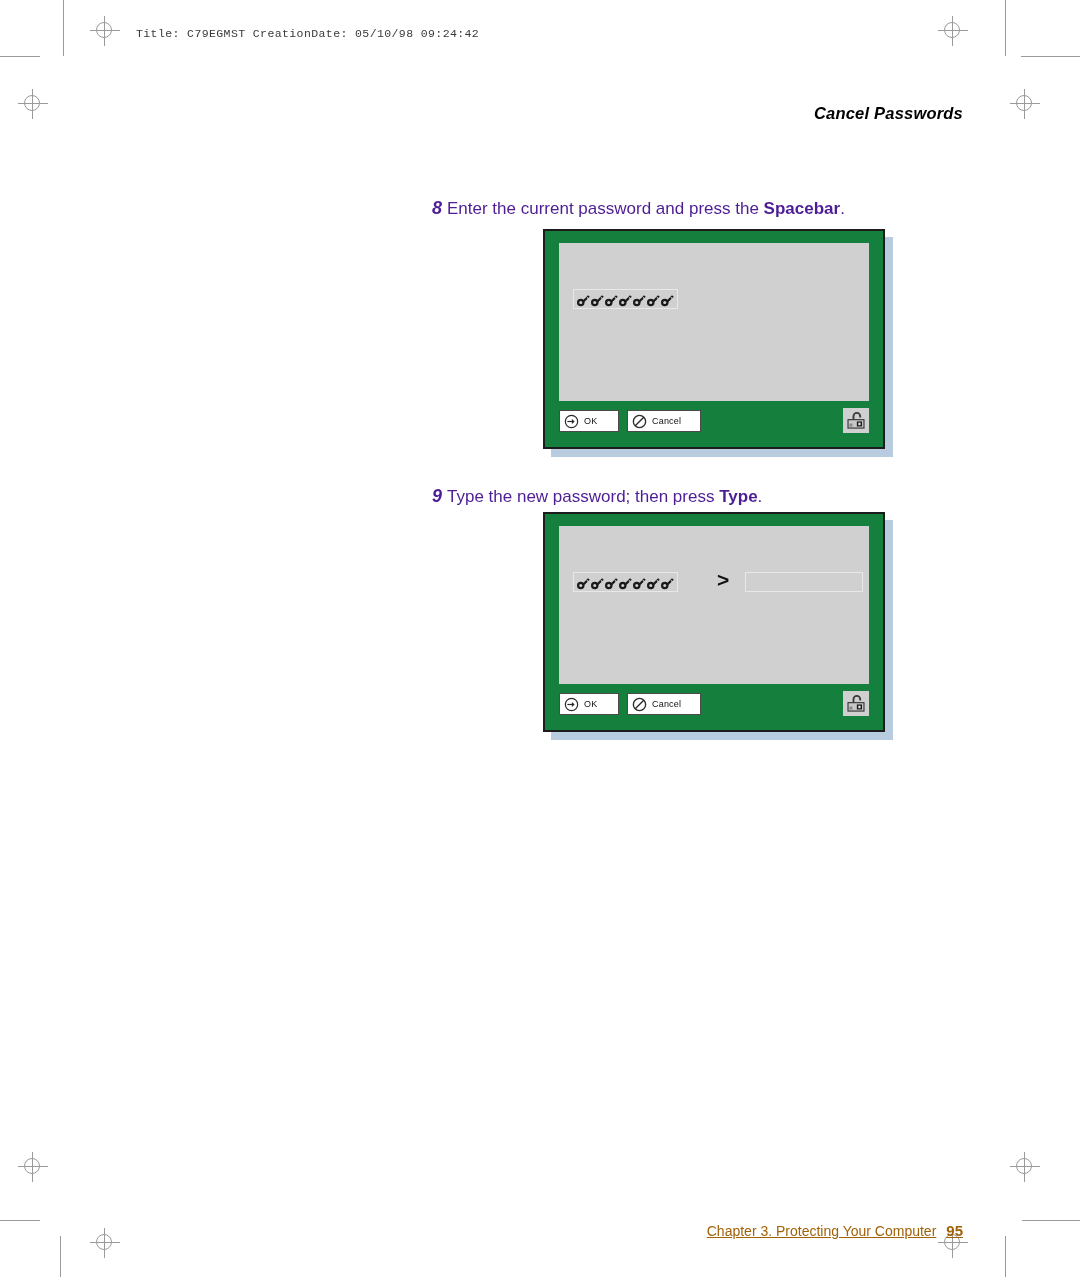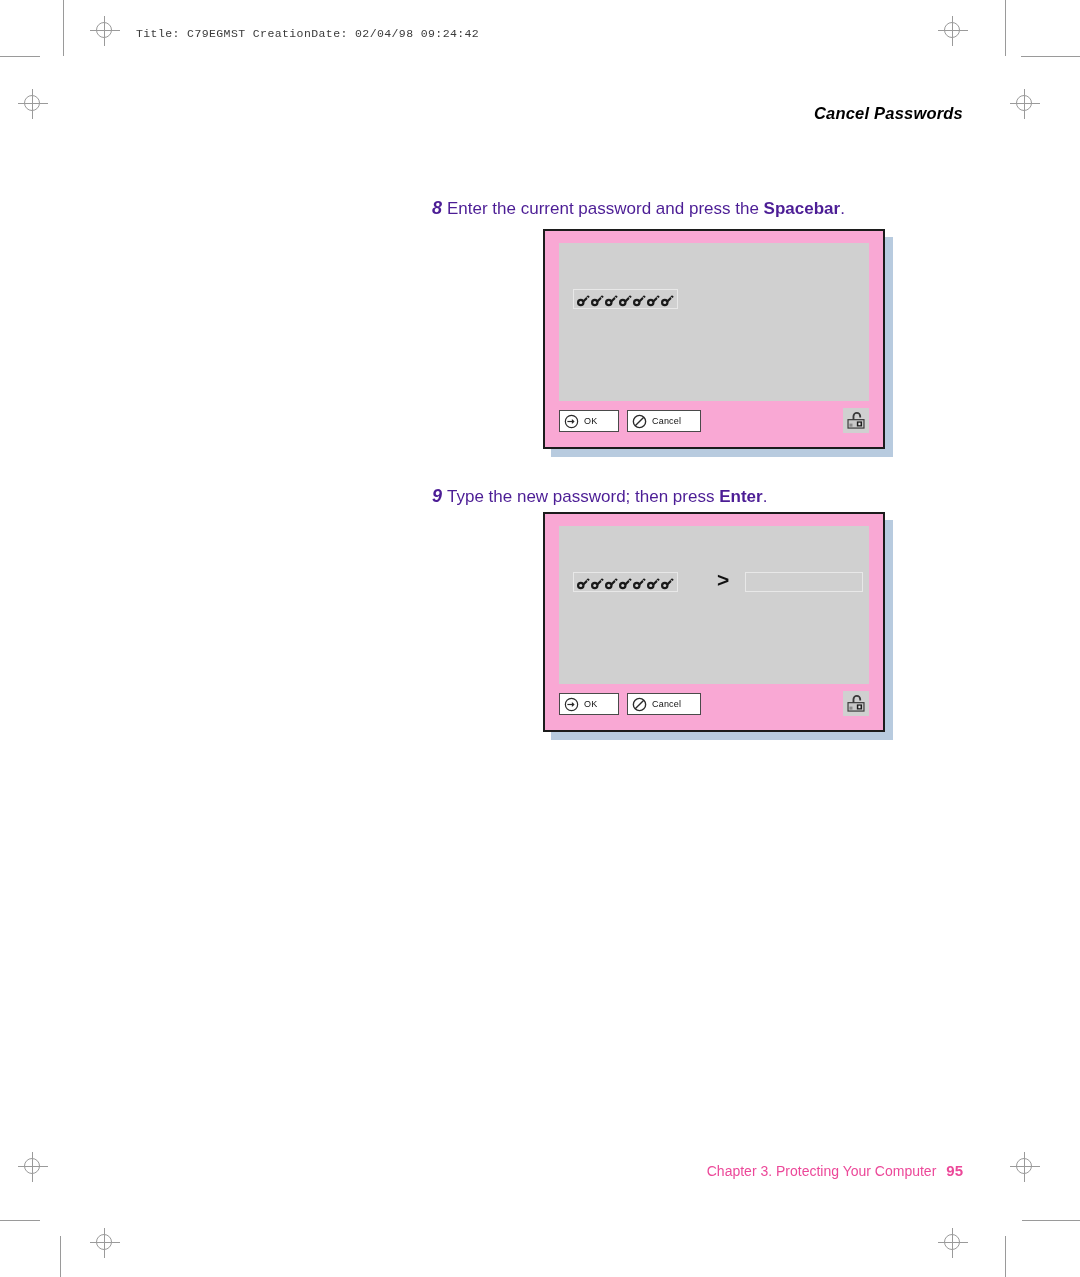--- a/index.html
+++ b/index.html
@@ -108,21 +108,21 @@
     width: 342px;
     height: 220px;
     background: #b8cbdf;
   }
   .dialog {
     position: absolute;
     left: 0;
     top: 0;
     width: 342px;
     height: 220px;
-    background: #f9a8d4;
+    background: #15803d;
     border: 2px solid #1c1c1c;
     box-sizing: border-box;
   }
   .dialog-panel {
     position: absolute;
     left: 14px;
     top: 12px;
     right: 14px;
     height: 158px;
     background: #d0d0d0;
@@ -208,24 +208,25 @@
     display: flex;
     align-items: center;
     justify-content: center;
   }
   .lock-badge svg { display: block; width: 22px; height: 21px; }
 
   
   .page-footer {
     position: absolute;
     right: 117px;
-    top: 1162px;
+    top: 1222px;
     font-size: 14px;
-    color: #ec4899;
+    color: #a16207;
     white-space: nowrap;
+    text-decoration: underline;
   }
   .page-footer .pnum {
     font-weight: bold;
     font-size: 15px;
     margin-left: 10px;
   }
 </style>
 </head>
 <body>
 
@@ -273,21 +274,21 @@
   <div class="vb"></div>
     <div class="hb"></div>
     <div class="circ"></div>
 </div>
 <div class="reg-mark" style="left:938px; top:1228px;">
   <div class="vb"></div>
     <div class="hb"></div>
     <div class="circ"></div>
 </div>
 
-<div class="job-banner">Title: C79EGMST CreationDate: 02/04/98 09:24:42</div>
+<div class="job-banner">Title: C79EGMST CreationDate: 05/10/98 09:24:42</div>
 
 <div class="page-header">Cancel Passwords</div>
 
 <div class="step step-8">
   <span class="num">8</span><span>Enter the current password and press the </span><b>Spacebar</b><span>.</span>
 </div>
 
 <div class="dialog-wrap" style="left:543px; top:229px;">
   <div class="dialog-shadow"></div>
   <div class="dialog">
@@ -369,21 +370,21 @@
           <rect x="14" y="13.6" width="6.2" height="6" fill="#1c1c1c"></rect>
           <rect x="15.8" y="15.1" width="2.6" height="3" fill="#e6e6e6"></rect>
           <rect x="5.2" y="16.2" width="3.6" height="3.6" fill="#8a8a8a"></rect>
         </svg>
       </div>
     </div>
   </div>
 </div>
 
 <div class="step step-9">
-  <span class="num">9</span><span>Type the new password; then press </span><b>Enter</b><span>.</span>
+  <span class="num">9</span><span>Type the new password; then press </span><b>Type</b><span>.</span>
 </div>
 
 <div class="dialog-wrap" style="left:543px; top:512px;">
   <div class="dialog-shadow"></div>
   <div class="dialog">
     <div class="dialog-panel">
 
       <div class="key-field">
         <svg class="key-icon" viewBox="0 0 26 30">
             <g fill="#1a1a1a">

